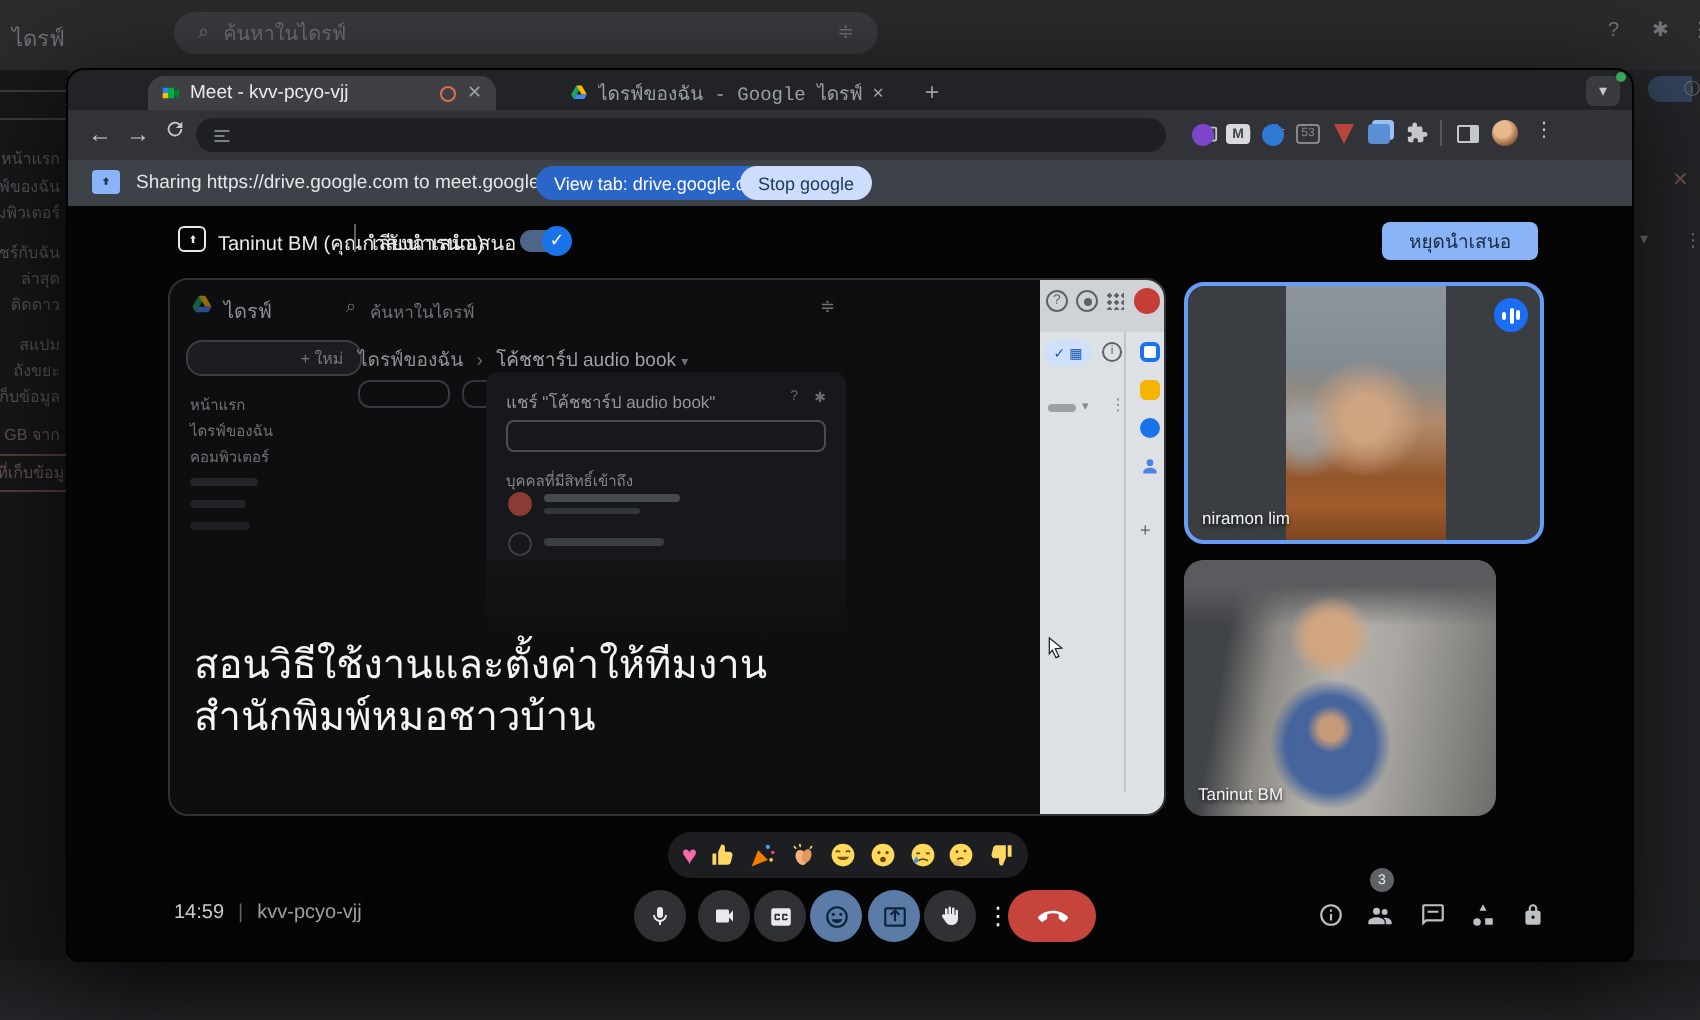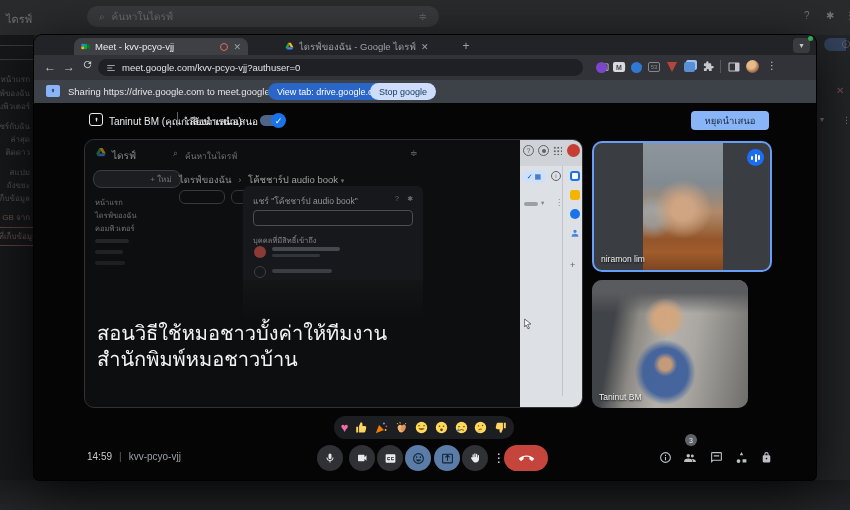--- a/index.html
+++ b/index.html
@@ -18,21 +18,21 @@
   .bg-bottom{left:0;top:480px;width:850px;height:30px;background:linear-gradient(180deg,#1b1c1e,#242528);}
   .bg-rightcol{left:816px;top:35px;width:34px;height:445px;background:#242528;overflow:hidden;}
   .dim-ic{color:#737579;font-size:10px;}
 
   
   #chrome-window{left:34px;top:35px;width:782px;height:445px;background:#050506;border-radius:8px 8px 5px 5px;
                  box-shadow:0 12px 55px rgba(0,0,0,.8),0 0 0 1px rgba(0,0,0,.9);overflow:hidden;}
   .tabstrip{left:0;top:0;width:782px;height:20px;background:#222327;}
   .tab{position:absolute;top:3px;height:17px;display:flex;align-items:center;gap:5px;padding:0 7px;box-sizing:border-box;font-size:9.5px;}
   .tab.active{background:#3e4044;border-radius:8px 8px 0 0;color:#e8eaed;}
-  .tab.inactive{color:#9aa0a6;}
+  .tab.inactive{color:#9aa0a6;font-family:Liberation Mono, monospace;}
   .tab .title{white-space:nowrap;overflow:hidden;}
   .tclose{color:#9aa0a6;font-size:9px;}
   .toolbar{left:0;top:20px;width:782px;height:25px;background:#313338;}
   .navg{color:#c4c7cb;font-size:12px;}
   .urlpill{left:64px;top:4px;width:485px;height:17px;border-radius:9px;background:#1f2023;color:#dfe1e5;font-size:9.5px;gap:6px;padding:0 8px;box-sizing:border-box;}
   .extdot{border-radius:50%;width:11px;height:11px;}
   .infobar{left:0;top:45px;width:782px;height:23px;background:#3d4248;color:#e3e6e9;font-size:9.5px;}
   .btn-viewtab{background:#2a66c8;color:#fff;border-radius:9px;height:17px;padding:0 9px;font-size:9px;display:flex;align-items:center;}
   .btn-stopshare{background:#cdddfb;color:#1d3a63;border-radius:9px;height:17px;padding:0 9px;font-size:9px;display:flex;align-items:center;}
 
@@ -155,21 +155,20 @@
       <div class="abs navg" style="left:29px;top:5px;">→</div>
       <div class="abs navg" style="left:48px;top:4px;">
         <svg width="11" height="11" viewBox="0 0 24 24">
             <path fill="currentColor" d="M17.6 6.4A8 8 0 1 0 20 12h-2a6 6 0 1 1-1.8-4.2L13 11h7V4z"></path>
           </svg>
       </div>
       <div class="abs urlpill flex">
         <svg width="10" height="10" viewBox="0 0 24 24">
             <path fill="#9aa0a6" d="M3 5h18v2H3zm0 6h12v2H3zm0 6h18v2H3z"></path>
           </svg>
-        <span>meet.google.com/kvv-pcyo-vjj?authuser=0</span>
         <span class="abs" style="left:500px;top:3px;">
             <svg width="11" height="11" viewBox="0 0 24 24">
               <path fill="#c4c7cb" d="M21 3H3a2 2 0 0 0-2 2v12a2 2 0 0 0 2 2h18a2 2 0 0 0 2-2V5a2 2 0 0 0-2-2zm0 14H3V5h18zM13 11h6v5h-6z"></path>
             </svg>
           </span>
         <span class="abs" style="left:518px;top:3px;">
             <svg width="11" height="11" viewBox="0 0 24 24">
               <path fill="#c4c7cb" d="M4 6h12v2H4zm0 4h12v2H4zm0 4h8v2H4zm14-8h2v10h-2z"></path>
             </svg>
           </span>
@@ -290,21 +289,21 @@
             </div>
           <div class="abs" style="left:50px;top:120px;color:#5f6368;font-size:9px;">+</div>
         </div>
 
         <div class="abs" style="left:438px;top:178px;">
           <svg width="10" height="12" viewBox="0 0 24 28">
               <path d="M4 2l15 12-8 1 4.5 9-3.5 1.6-4.4-9L4 21z" fill="#fff" stroke="#222" stroke-width="1.5"></path>
             </svg>
         </div>
 
-        <div class="caption" style="top:180px;">สอนวิธีใช้หมอชาวบั้งค่าให้ทีมงาน</div>
+        <div class="caption" style="top:180px;">สอนวิธีใช้งานและตั้งค่าให้ทีมงาน</div>
         <div class="caption" style="top:206px;">สำนักพิมพ์หมอชาวบ้าน</div>
       </div>
 
       <div class="abs tileA">
         <div class="tileA-video"></div>
         <div class="audioind">
           <i style="height:4px;"></i>
             <i style="height:8px;"></i>
             <i style="height:5px;"></i>
         </div>

